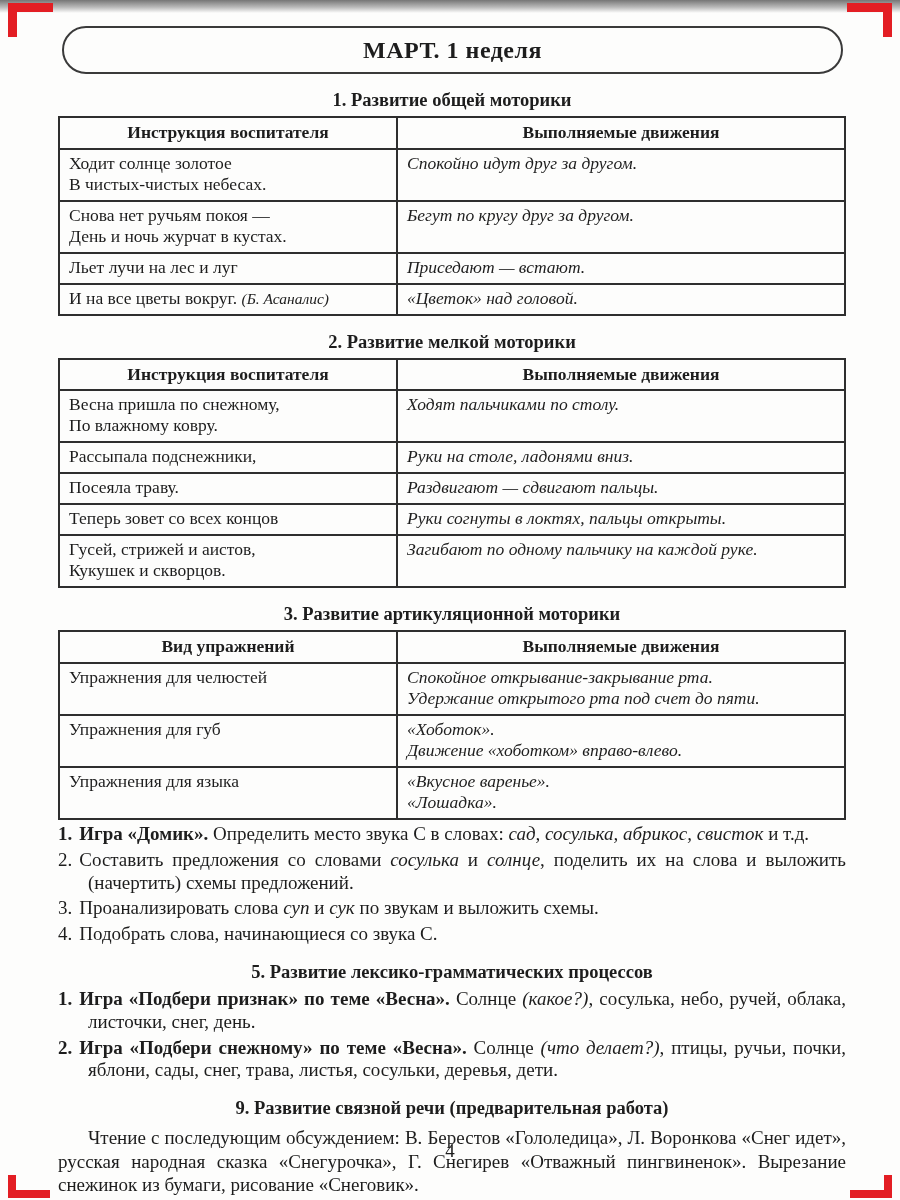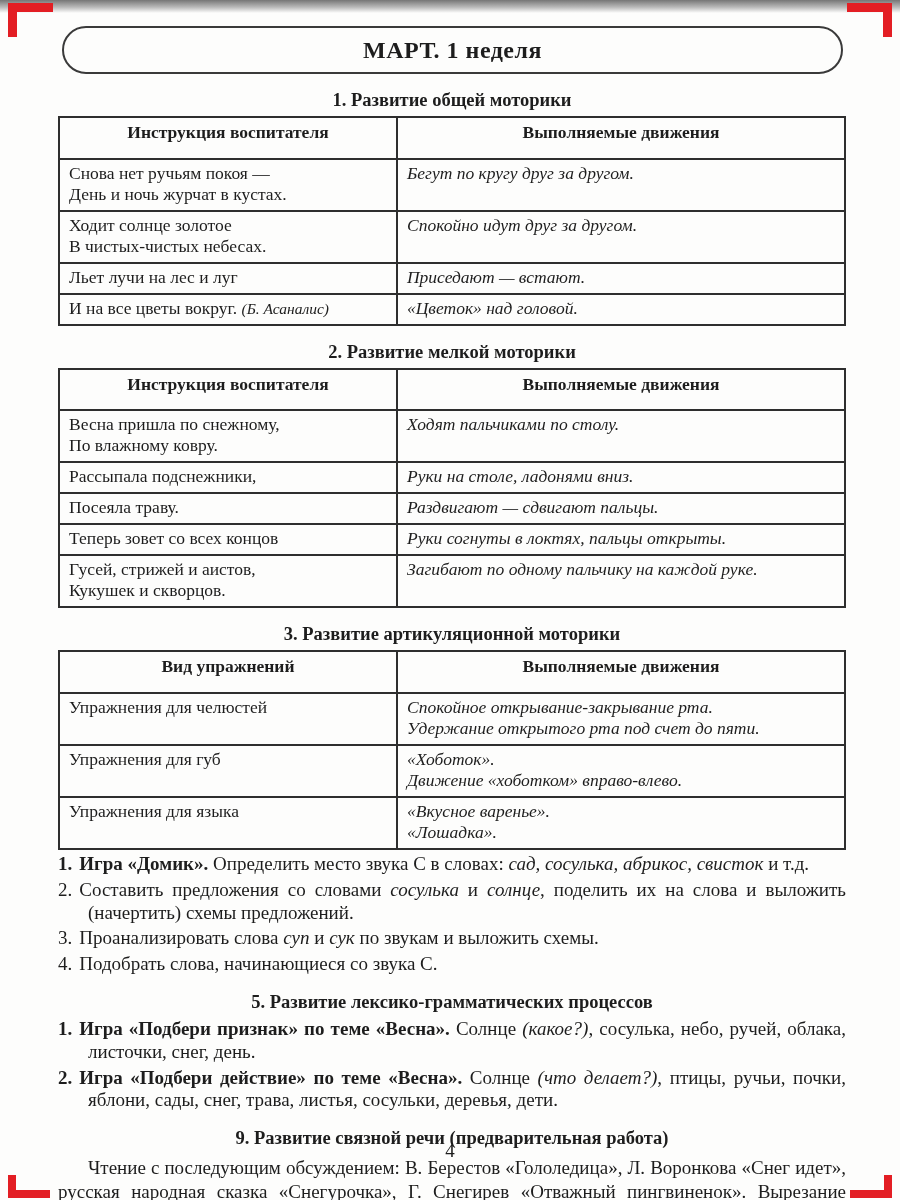--- a/index.html
+++ b/index.html
@@ -23,21 +23,21 @@
     border:2px solid #3a3a3a;border-radius:26px;height:44px;
     margin:0 3px 0 4px;
     display:flex;align-items:center;justify-content:center;
     font-weight:bold;font-size:24px;letter-spacing:.5px;
   }
   h2{font-size:18.5px;font-weight:bold;text-align:center;margin:16px 0 5px;}
   section:first-of-type h2{}
 
   table.ex{width:100%;border-collapse:collapse;font-size:17.5px;line-height:1.18;}
   .ex th,.ex td{border:2px solid #2e2e2e;vertical-align:top;}
-  .ex th{text-align:center;font-weight:bold;padding:4px 4px 15px;}
+  .ex th{text-align:center;font-weight:bold;padding:4px 4px 5px;}
   .ex th:first-child{width:43%;}
   .ex td{padding:3px 9px 5px;text-align:left;}
   .ex .line{min-height:21px;}
 
   .olist{line-height:1.2;}
   .item{padding-left:30px;text-indent:-30px;text-align:justify;margin:3px 0;}
   .num{padding-right:7px;}
   .num.b{font-weight:bold;}
   .b{font-weight:bold;}
   .i{font-style:italic;}
@@ -67,34 +67,34 @@
     <table class="ex">
         <thead>
           <tr>
             <th>Инструкция воспитателя</th>
             <th>Выполняемые движения</th>
           </tr>
         </thead>
         <tbody>
           <tr>
             <td>
+              <div class="line"><span>Ходит солнце золотое</span></div>
+              <div class="line"><span>В чистых-чистых небесах.</span></div>
+            </td>
+            <td>
+              <div class="line"><span class="i">Спокойно идут друг за другом.</span></div>
+            </td>
+          </tr>
+          <tr>
+            <td>
               <div class="line"><span>Снова нет ручьям покоя —</span></div>
               <div class="line"><span>День и ночь журчат в кустах.</span></div>
             </td>
             <td>
               <div class="line"><span class="i">Бегут по кругу друг за другом.</span></div>
-            </td>
-          </tr>
-          <tr>
-            <td>
-              <div class="line"><span>Ходит солнце золотое</span></div>
-              <div class="line"><span>В чистых-чистых небесах.</span></div>
-            </td>
-            <td>
-              <div class="line"><span class="i">Спокойно идут друг за другом.</span></div>
             </td>
           </tr>
           <tr>
             <td>
               <div class="line"><span>Льет лучи на лес и луг</span></div>
             </td>
             <td>
               <div class="line"><span class="i">Приседают — встают.</span></div>
             </td>
           </tr>
@@ -213,21 +213,21 @@
         <div class="item"><span class="num">2.</span><span>Составить предложения со словами </span><span class="i">сосулька</span><span> и </span><span class="i">солнце</span><span>, поделить их на слова и выло­жить (начертить) схемы предложений.</span></div>
         <div class="item"><span class="num">3.</span><span>Проанализировать слова </span><span class="i">суп</span><span> и </span><span class="i">сук</span><span> по звукам и выложить схемы.</span></div>
         <div class="item"><span class="num">4.</span><span>Подобрать слова, начинающиеся со звука С.</span></div>
       </div>
   </section>
 
   <section>
     <h2>5. Развитие лексико-грамматических процессов</h2>
     <div class="olist">
         <div class="item"><span class="num b">1.</span><span class="b">Игра «Подбери признак» по теме «Весна». </span><span>Солнце </span><span class="i">(какое?)</span><span>, сосулька, небо, ручей, об­лака, листочки, снег, день.</span></div>
-        <div class="item"><span class="num b">2.</span><span class="b">Игра «Подбери действие» по теме «Весна». </span><span>Солнце </span><span class="i">(что делает?)</span><span>, птицы, ручьи, поч­ки, яблони, сады, снег, трава, листья, сосульки, деревья, дети.</span></div>
+        <div class="item"><span class="num b">2.</span><span class="b">Игра «Подбери снежному» по теме «Весна». </span><span>Солнце </span><span class="i">(что делает?)</span><span>, птицы, ручьи, поч­ки, яблони, сады, снег, трава, листья, сосульки, деревья, дети.</span></div>
       </div>
   </section>
 
   <section>
     <h2>9. Развитие связной речи (предварительная работа)</h2>
     <p class="para">Чтение с последующим обсуждением: В. Берестов «Гололедица», Л. Воронкова «Снег идет», русская народная сказка «Снегурочка», Г. Снегирев «Отважный пингвиненок». Вырезание снежинок из бумаги, рисование «Снеговик».</p>
   </section>
 
   <div class="pageno">4</div>
 </div>

